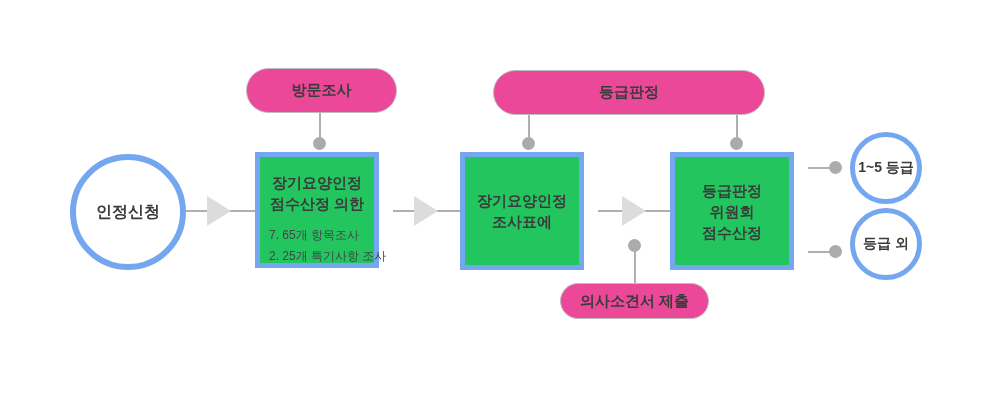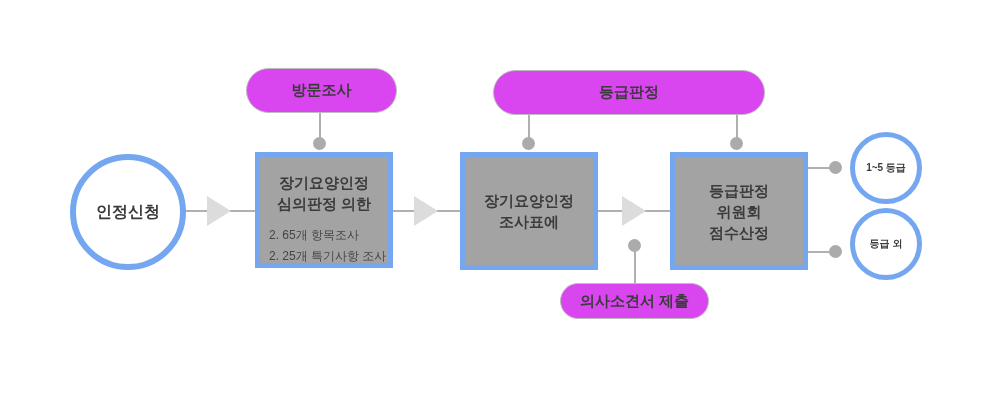--- a/index.html
+++ b/index.html
@@ -7,36 +7,36 @@
     position:relative;width:1000px;height:400px;background:#ffffff;overflow:hidden;
     font-family:"Liberation Sans","DejaVu Sans",sans-serif;color:#3b3b3b;
   }
   
   .circle{
     position:absolute;border-radius:50%;background:#ffffff;border:6px solid #74a7f0;
     display:flex;align-items:center;justify-content:center;box-sizing:border-box;
     font-weight:700;white-space:nowrap;
   }
   .circle.start{left:70px;top:154px;width:116px;height:116px;font-size:16px;}
-  .circle.result{border-width:5px;width:72px;height:72px;font-size:10px;}
+  .circle.result{border-width:5px;width:72px;height:72px;font-size:14px;}
   .circle.result.grades{left:850px;top:132px;}
   .circle.result.out{left:850px;top:208px;}
   .box{
-    position:absolute;background:#a3a3a3;border:5px solid #74a7f0;box-sizing:border-box;
-    top:152px;width:138px;height:118px;
+    position:absolute;background:#22c55e;border:5px solid #74a7f0;box-sizing:border-box;
+    top:152px;width:124px;height:118px;
   }
   .box.survey{left:255px;height:116px;padding-top:16px;}
   .box.score{left:460px;display:flex;align-items:center;justify-content:center;}
   .box.committee{left:670px;display:flex;align-items:center;justify-content:center;}
   .box-title{font-weight:700;font-size:15px;line-height:20.5px;text-align:center;}
   .box.score .box-title,.box.committee .box-title{line-height:21px;}
   .box-list{margin-top:11px;padding-left:9px;font-size:12px;line-height:20.5px;font-weight:400;color:#454545;}
   .box-list div{white-space:nowrap;}
   .pill{
-    position:absolute;background:#d946ef;border:1.5px solid #bdbdbd;border-radius:23px;
+    position:absolute;background:#ec4899;border:1.5px solid #bdbdbd;border-radius:23px;
     display:flex;align-items:center;justify-content:center;box-sizing:border-box;
     font-size:15px;font-weight:700;height:45px;white-space:nowrap;
   }
   .pill.visit{left:246px;top:68px;width:151px;}
   .pill.grade{left:493px;top:70px;width:272px;}
   .pill.doctor{left:560px;top:283px;width:149px;height:36px;}
   
   .hline{position:absolute;height:2px;background:#b0b0b0;}
   .vline{position:absolute;width:2px;background:#b0b0b0;}
   .dot{position:absolute;width:13px;height:13px;border-radius:50%;background:#ababab;}
@@ -84,24 +84,24 @@
   <div class="pill visit">
     <span class="label">방문조사</span>
   </div>
   <div class="pill grade">
     <span class="label">등급판정</span>
   </div>
 
   <div class="box survey">
     <div class="box-title">
       <span class="label">장기요양인정</span>
-      <span class="label">심의판정 의한</span>
+      <span class="label">점수산정 의한</span>
     </div>
     <div class="box-list">
-      <div>2. 65개 항목조사</div>
+      <div>7. 65개 항목조사</div>
       <div>2. 25개 특기사항 조사</div>
     </div>
   </div>
 
   <div class="box score">
     <div class="box-title">
       <span class="label">장기요양인정</span>
       <span class="label">조사표에</span>
     </div>
   </div>

